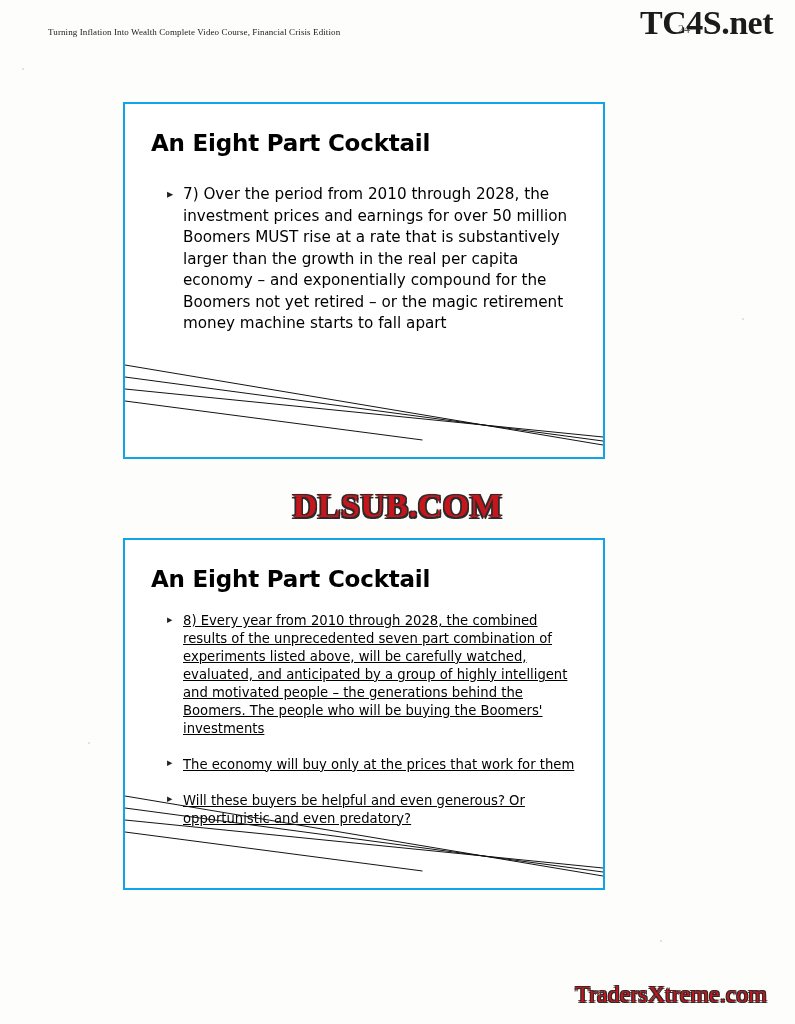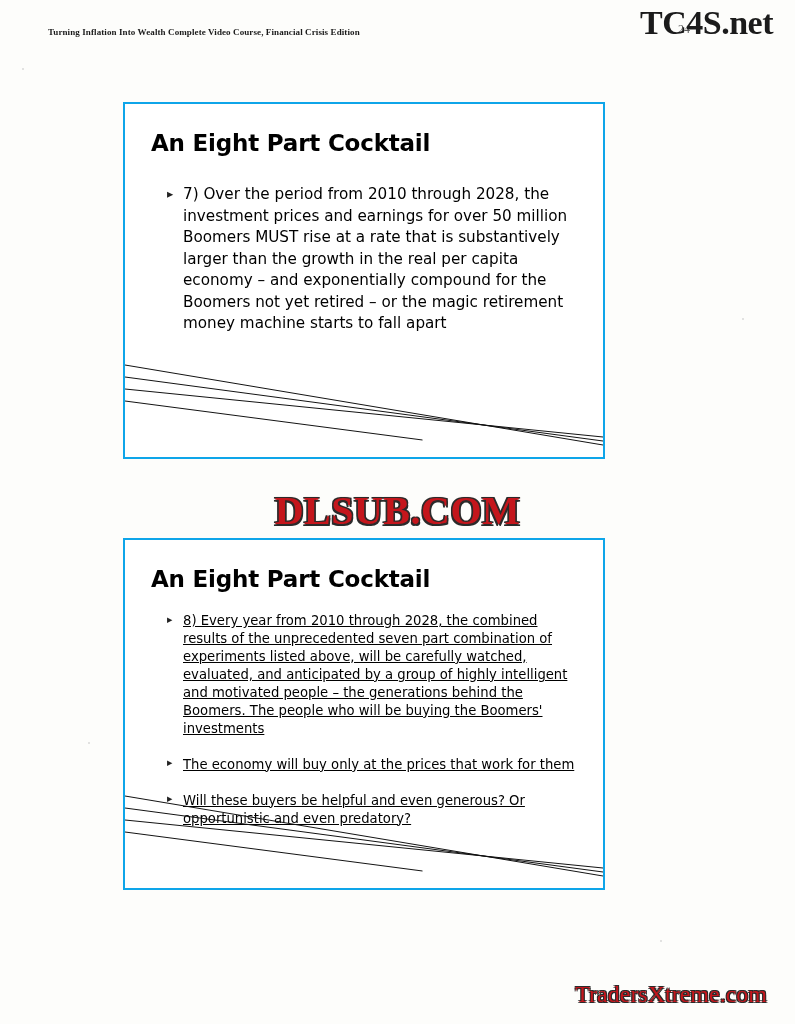--- a/index.html
+++ b/index.html
@@ -18,21 +18,21 @@
     position: absolute;
     inset: 0;
     background: #fdfdfb;
   }
   
   .header-line {
     position: absolute;
     top: 27px;
     left: 48px;
     font-family: "Liberation Serif", serif;
-    font-weight: bold;
+    font-weight: normal;
     font-size: 9px;
     letter-spacing: 0.1px;
     color: #1a1a1a;
     white-space: nowrap;
   }
   .brand-logo {
     position: absolute;
     top: 4px;
     right: 22px;
     font-family: "Liberation Serif", serif;
@@ -124,21 +124,21 @@
   }
   
   .watermark-mid {
     position: absolute;
     left: 0;
     right: 0;
     top: 487px;
     text-align: center;
     font-family: "Liberation Serif", serif;
     font-weight: bold;
-    font-size: 40px;
+    font-size: 34px;
     letter-spacing: 0.5px;
     color: #c4161c;
     text-shadow:
       -1.5px -1.5px 0 #2b2b2b,
        1.5px -1.5px 0 #2b2b2b,
       -1.5px  1.5px 0 #2b2b2b,
        1.5px  1.5px 0 #2b2b2b,
        0 0 2px #8a0b0f;
   }
   .watermark-bottom {

